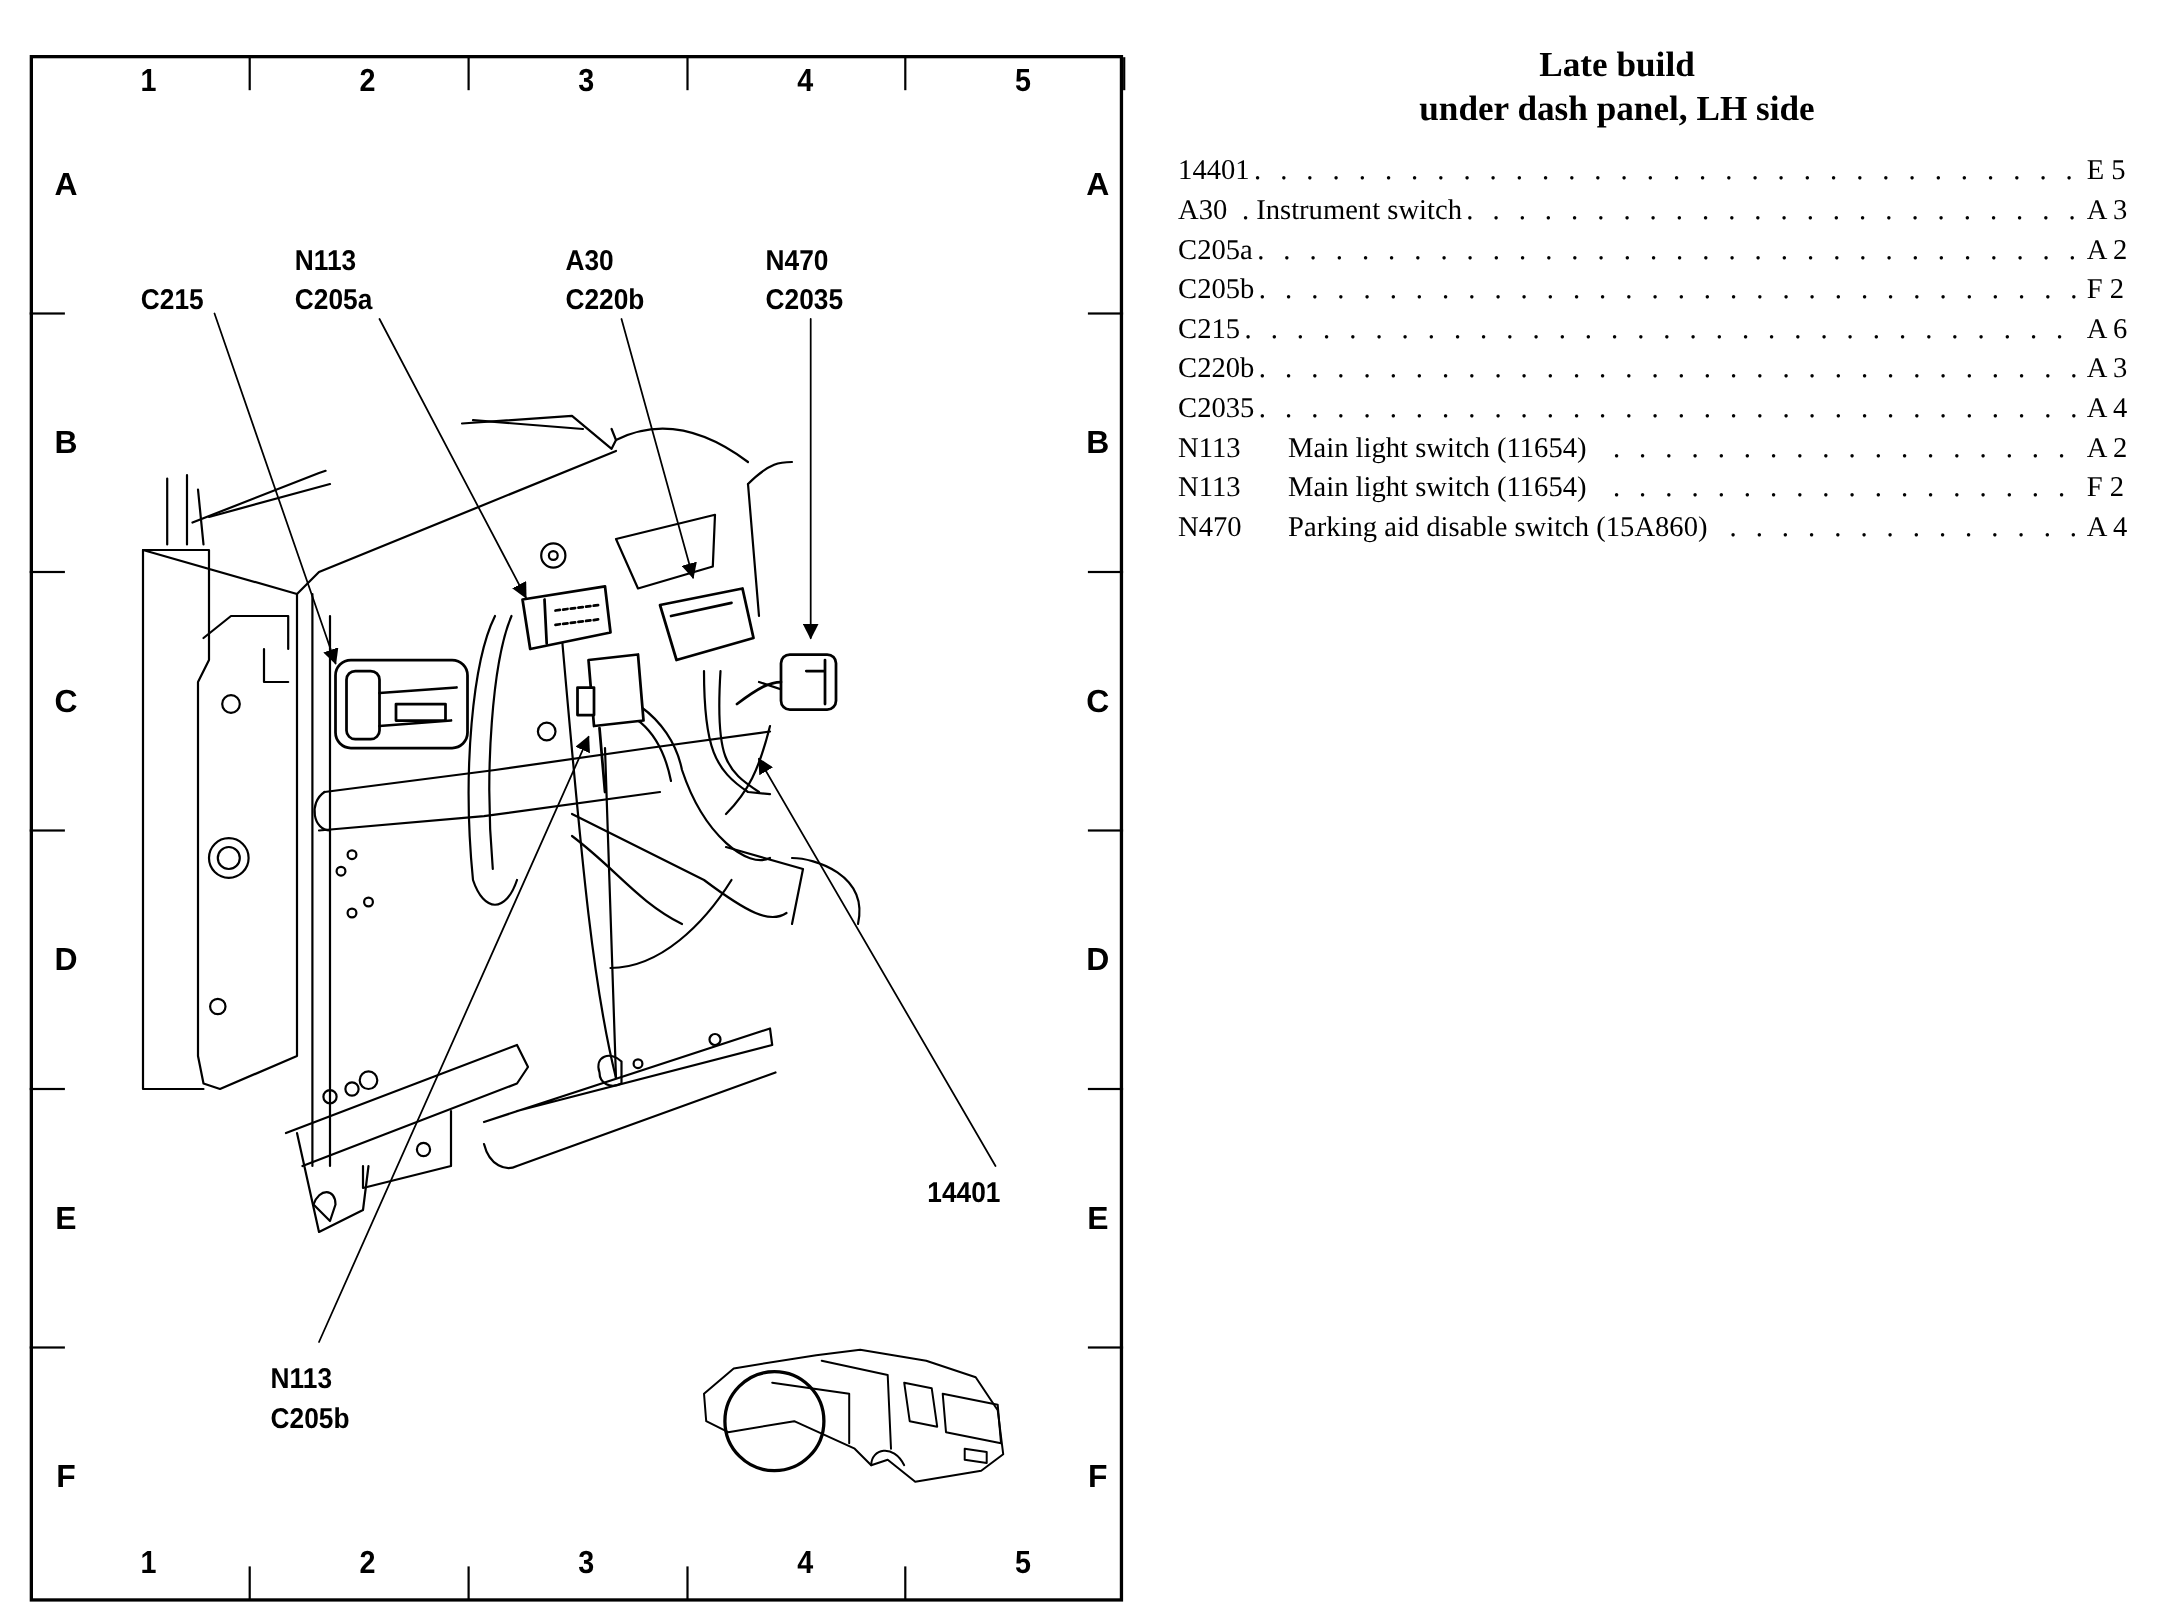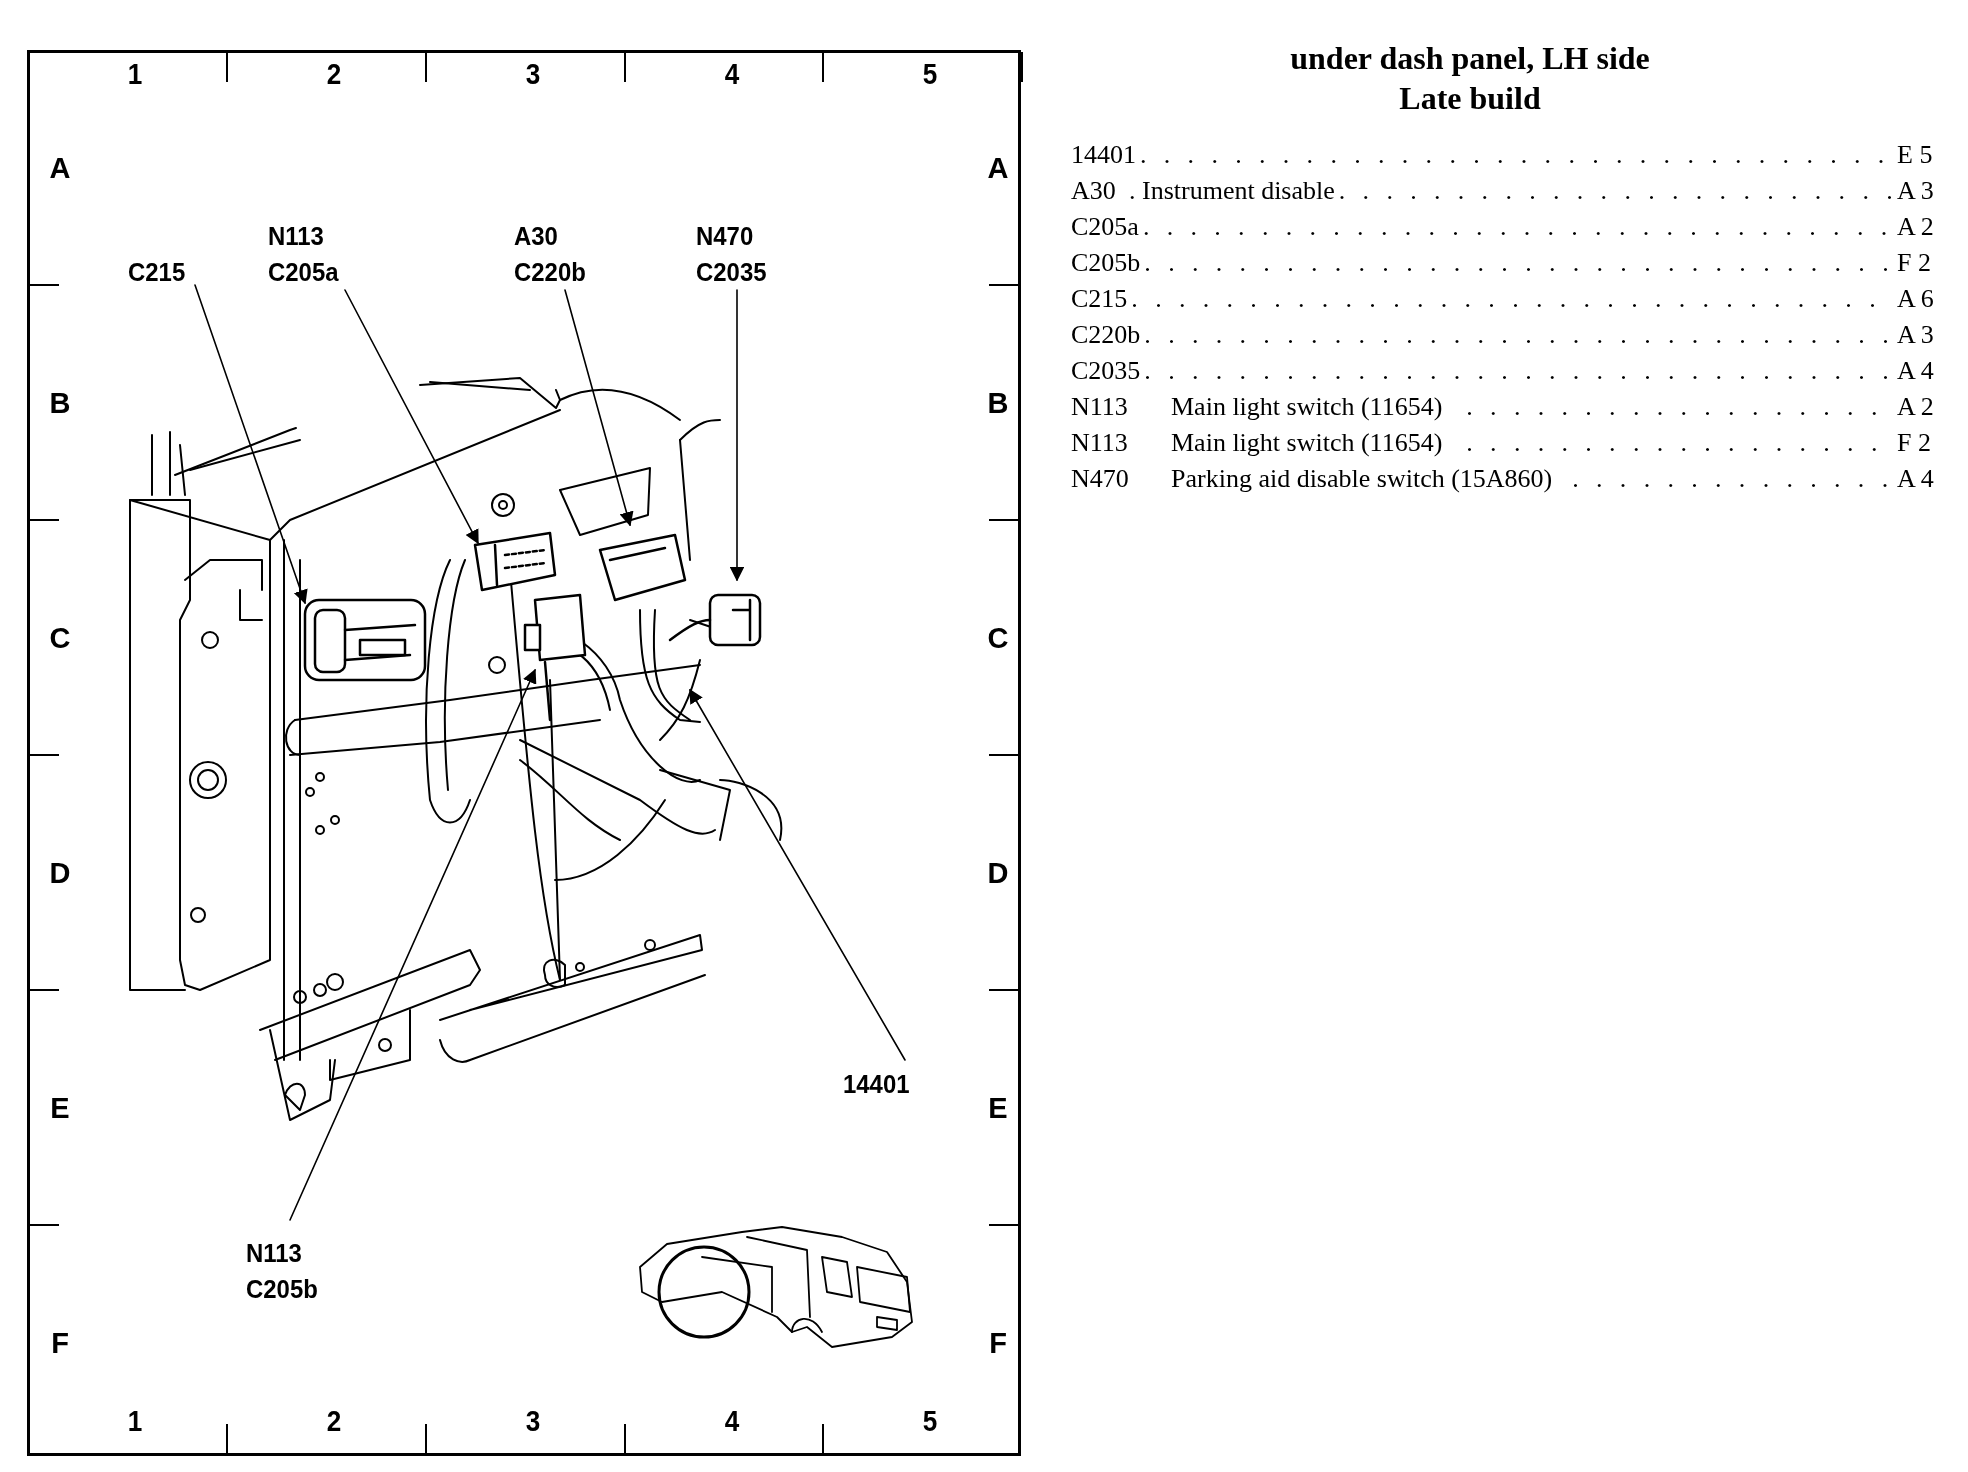--- a/index.html
+++ b/index.html
@@ -208,33 +208,33 @@
 </div>
 <div class="callout" style="left:843px;top:1066px;">
   <div>14401</div>
 </div>
 <div class="callout" style="left:246px;top:1235px;">
   <div>N113</div>
   <div>C205b</div>
 </div>
 
 <div id="title">
+  <div>Late build</div>
   <div>under dash panel, LH side</div>
-  <div>Late build</div>
 </div>
 
 <div id="legend">
   <div class="legend-row">
     <span class="lg-code">14401</span>
     <span class="lg-dots"></span>
     <span class="lg-loc">E 5</span>
   </div>
   <div class="legend-row">
     <span class="lg-code" style="width:40px;">A30</span>
-    <span class="lg-desc" style="margin-left:18px;">. Instrument disable</span>
+    <span class="lg-desc" style="margin-left:18px;">. Instrument switch</span>
     <span class="lg-dots"></span>
     <span class="lg-loc">A 3</span>
   </div>
   <div class="legend-row">
     <span class="lg-code">C205a</span>
     <span class="lg-dots"></span>
     <span class="lg-loc">A 2</span>
   </div>
   <div class="legend-row">
     <span class="lg-code">C205b</span>

